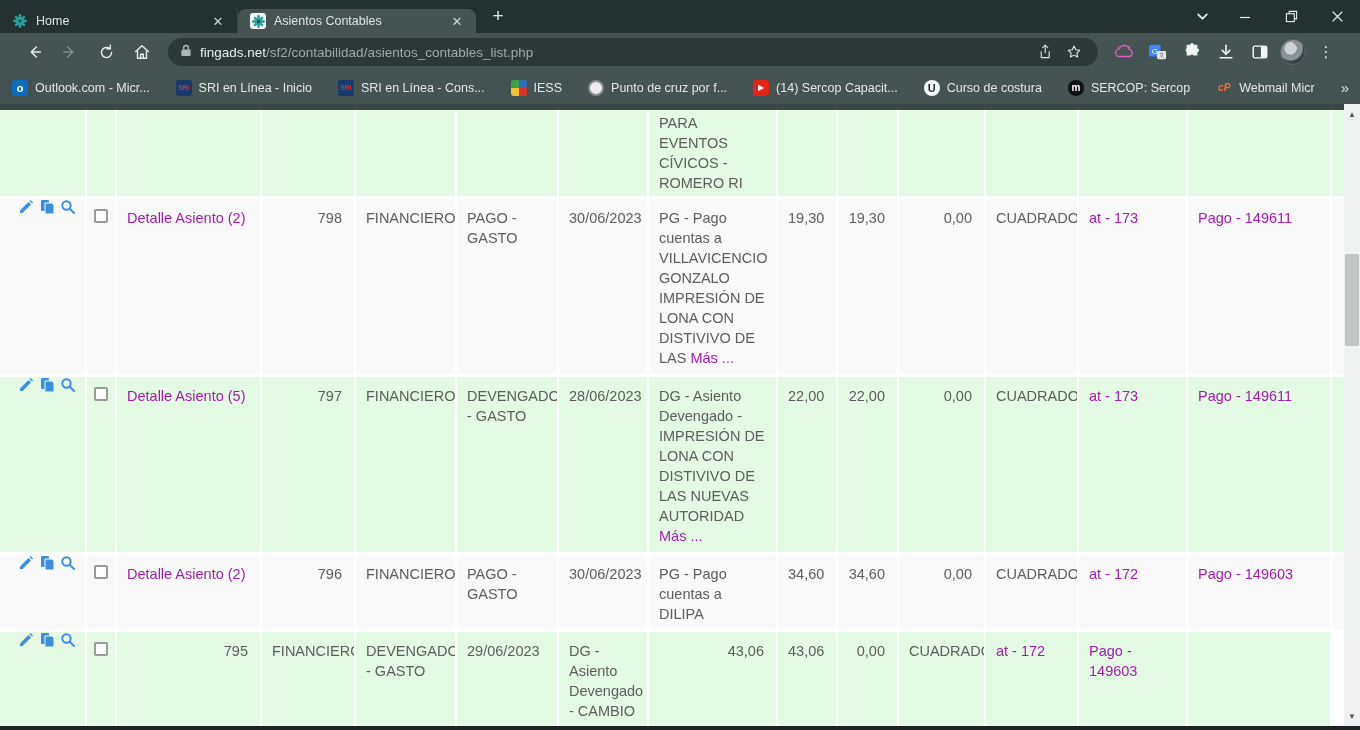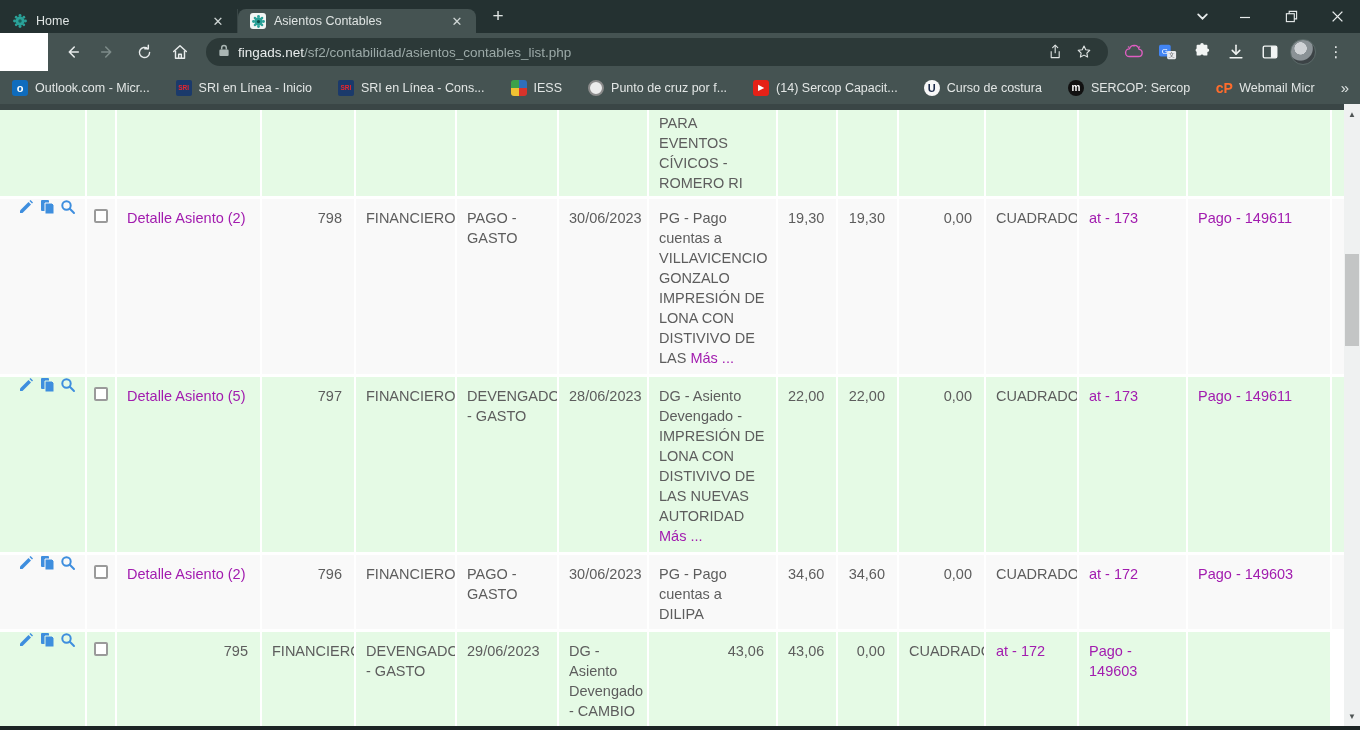--- a/index.html
+++ b/index.html
@@ -16,21 +16,21 @@
   .tab-title { flex:1; white-space:nowrap; overflow:hidden; }
   .tab-close { width:18px; height:18px; display:flex; align-items:center; justify-content:center; border-radius:50%; color:#cfd6d5; font-size:13px; }
   .favicon { width:16px; height:16px; flex:0 0 auto; display:flex; align-items:center; justify-content:center; }
   .favicon.boxed { background:#f2f5f4; border-radius:3px; }
   .newtab-btn { width:28px; height:28px; margin:0 0 3px 8px; display:flex; align-items:center; justify-content:center; color:#dfe4e3; font-size:19px; border-radius:50%; }
   .tabstrip-right { position:absolute; right:0; top:0; height:33px; display:flex; align-items:center; }
   .winbtn { width:46px; height:33px; display:flex; align-items:center; justify-content:center; color:#e8ecec; }
   .tabsearch { width:40px; }
 
   
-  .toolbar { height:38px; background:#455352; display:flex; align-items:center; padding:0 8px; gap:4px; flex:0 0 auto;margin-left:48px; }
+  .toolbar { height:38px; background:#455352; display:flex; align-items:center; padding:0 18px; gap:4px; flex:0 0 auto; }
   .navbtn { width:32px; height:32px; display:flex; align-items:center; justify-content:center; border-radius:50%; }
   .omnibox { flex:1; height:28px; background:#2c3938; border-radius:14px; display:flex; align-items:center; padding:0 10px 0 12px; margin:0 6px; color:#e6e9e8; }
   .omnibox .url { font-size:13.5px; flex:1; white-space:nowrap; overflow:hidden; margin-left:8px; }
   .url .domain { color:#e8ecec; }
   .url .path { color:#9caaa8; }
   .omni-action { width:28px; height:28px; display:flex; align-items:center; justify-content:center; }
   .ext-area { display:flex; align-items:center; gap:6px; padding:0 2px; }
   .extbtn { width:28px; height:28px; display:flex; align-items:center; justify-content:center; }
   .avatar { width:26px; height:26px; border-radius:50%; background:radial-gradient(circle at 40% 35%, #cfd3d6 0 28%, #8a9296 30% 55%, #3c4346 60% 100%); border:1px solid #5b6a69; }
   .kebab { color:#e6e9e8; font-size:15px; letter-spacing:0; }
@@ -41,21 +41,21 @@
   .bm-icon { width:16px; height:16px; display:flex; align-items:center; justify-content:center; border-radius:2px; font-weight:bold; }
   .bm-overflow { margin-left:auto; color:#dfe4e3; font-size:15px; }
 
   .ic-outlook { background:#0f6cbd; color:#fff; font-size:11px; border-radius:3px; }
   .ic-sri { background:#1b3a6b; color:#e8262d; font-size:6.5px; letter-spacing:0; border-radius:2px; }
   .ic-iess { background:conic-gradient(#2e6fbb 0 25%, #d8332a 25% 50%, #f1c232 50% 75%, #3da14a 75% 100%); border-radius:3px; }
   .ic-cross { background:#ececec; border-radius:50%; border:2px solid #8b8b8b; }
   .ic-yt { background:#e62117; border-radius:3px; color:#fff; font-size:8px; }
   .ic-udemy { background:#f7f7f7; border-radius:50%; color:#1c2b4a; font-size:11px; }
   .ic-moodle { background:#111; border-radius:50%; color:#fff; font-size:10px; }
-  .ic-cpanel { color:#ff6c2c; font-size:14px; }
+  .ic-cpanel { color:#ff6c2c; font-size:10px; font-style:italic; }
 
   
   .page { position:relative; flex:1; background:#fff; overflow:hidden; }
   .page-topbar { position:absolute; left:0; top:0; width:100%; height:6px; background:#3a4646; }
   .page-bottombar { position:absolute; left:0; bottom:0; width:100%; height:4px; background:#1c2424; }
 
   .grid { position:absolute; left:0; top:6px; width:1344px;
           display:grid;
           grid-template-columns:15px 68px 28px 143px 92px 99px 100px 88px 127px 58px 59px 85px 91px 107px 142px 12px;
           grid-template-rows:86px 175px 175px 74px 94px;

